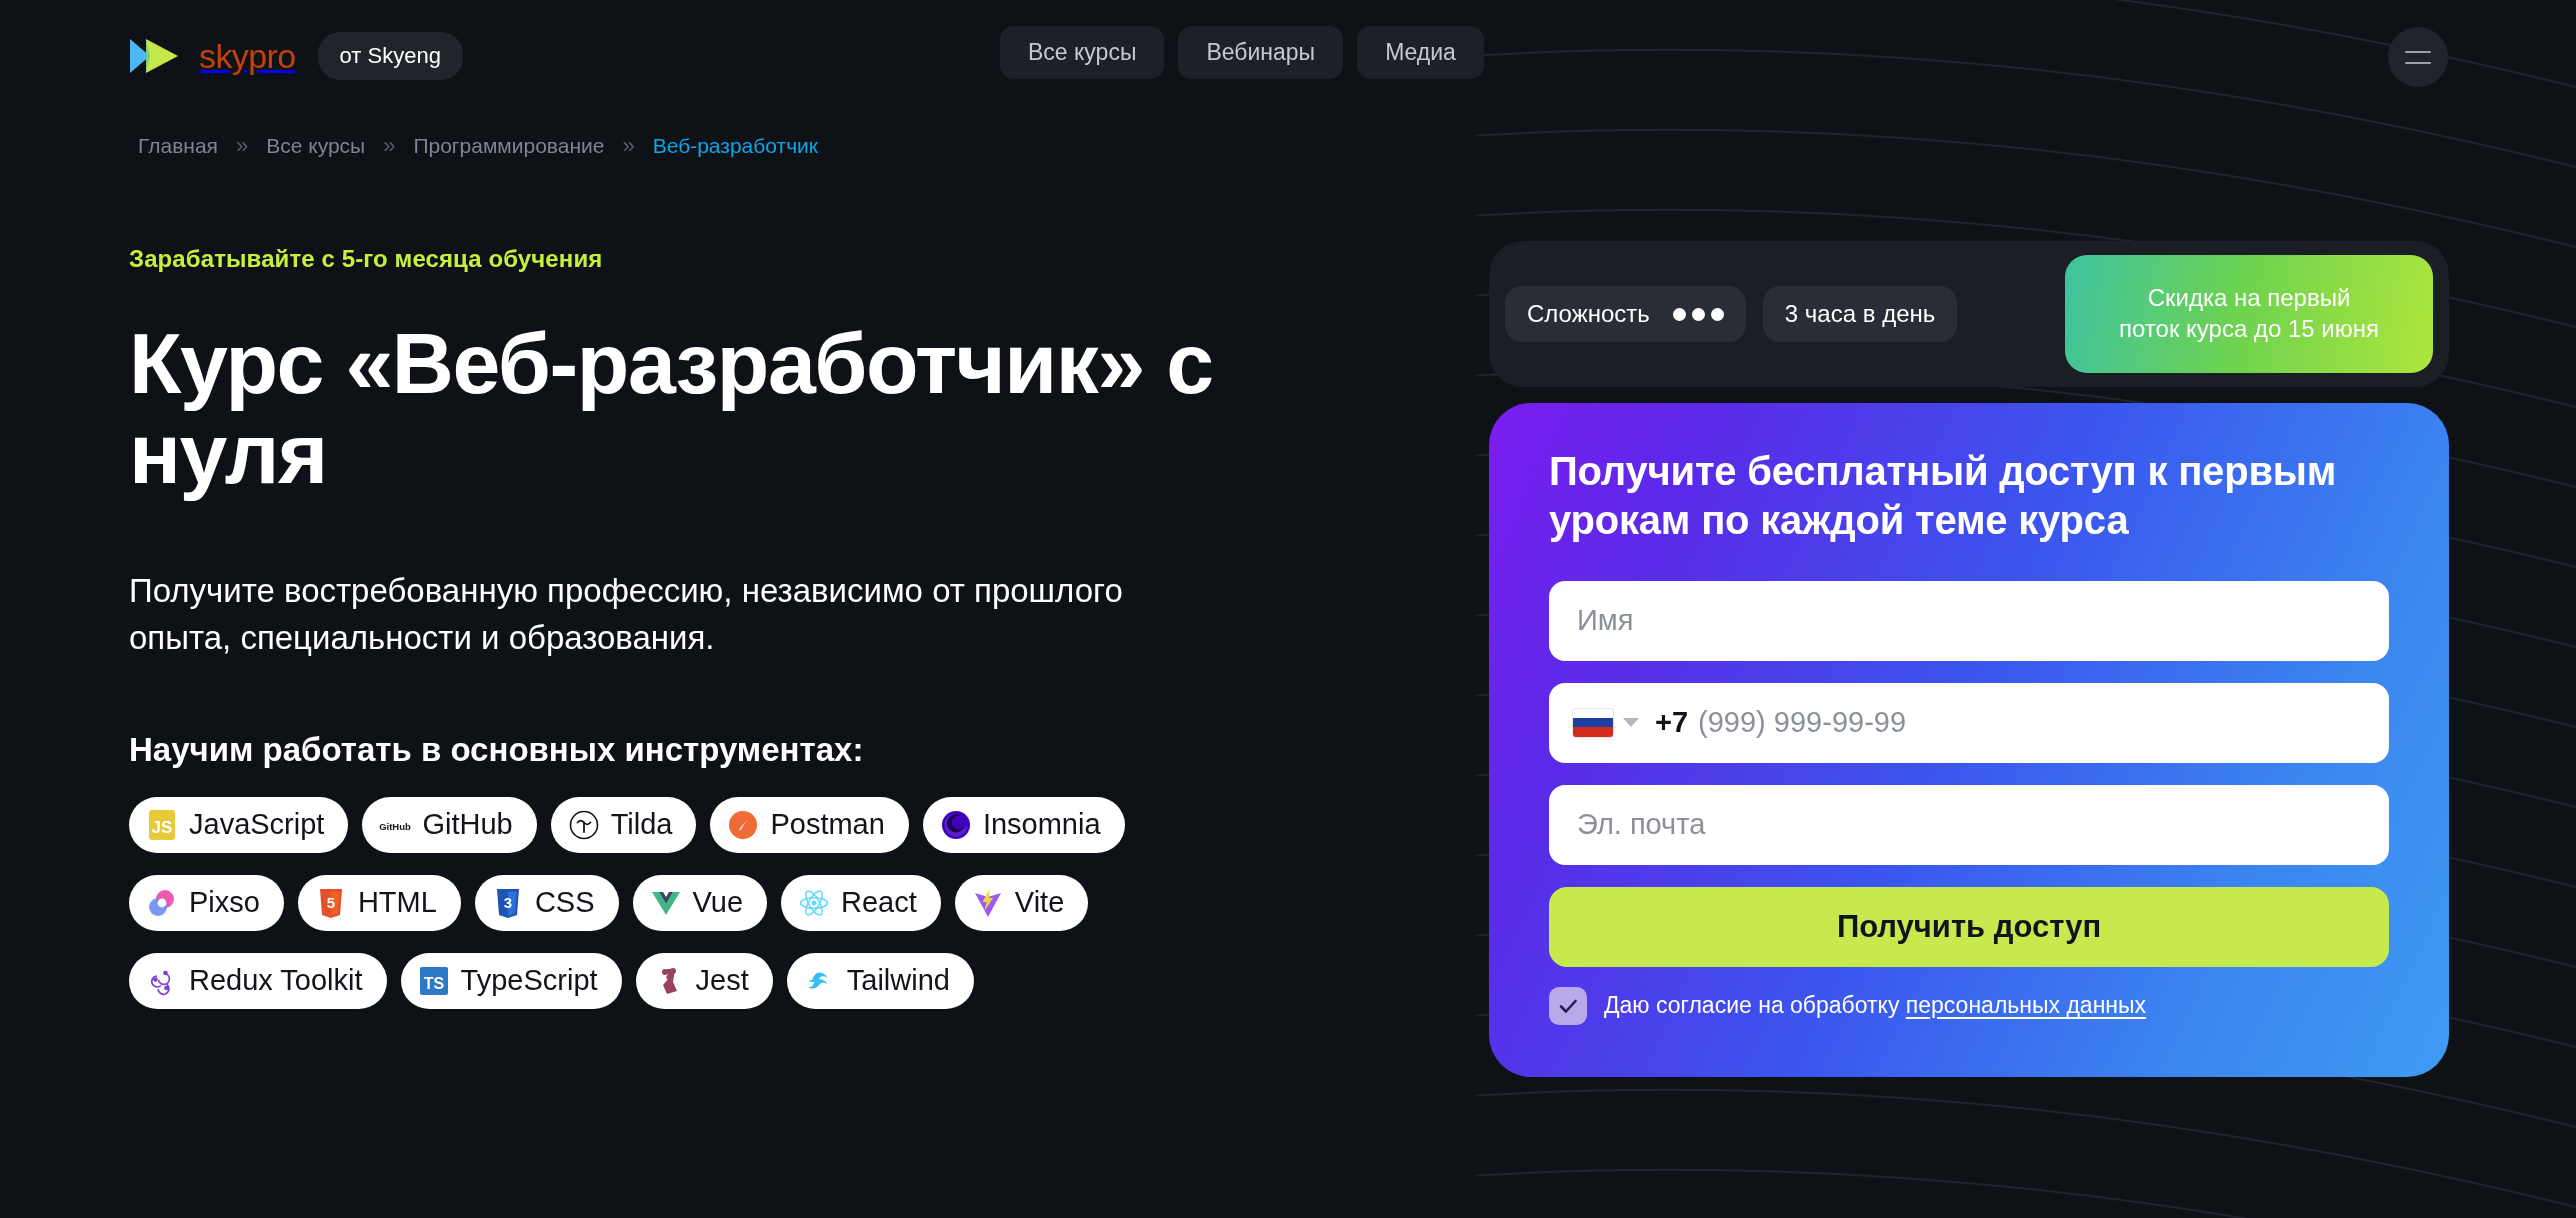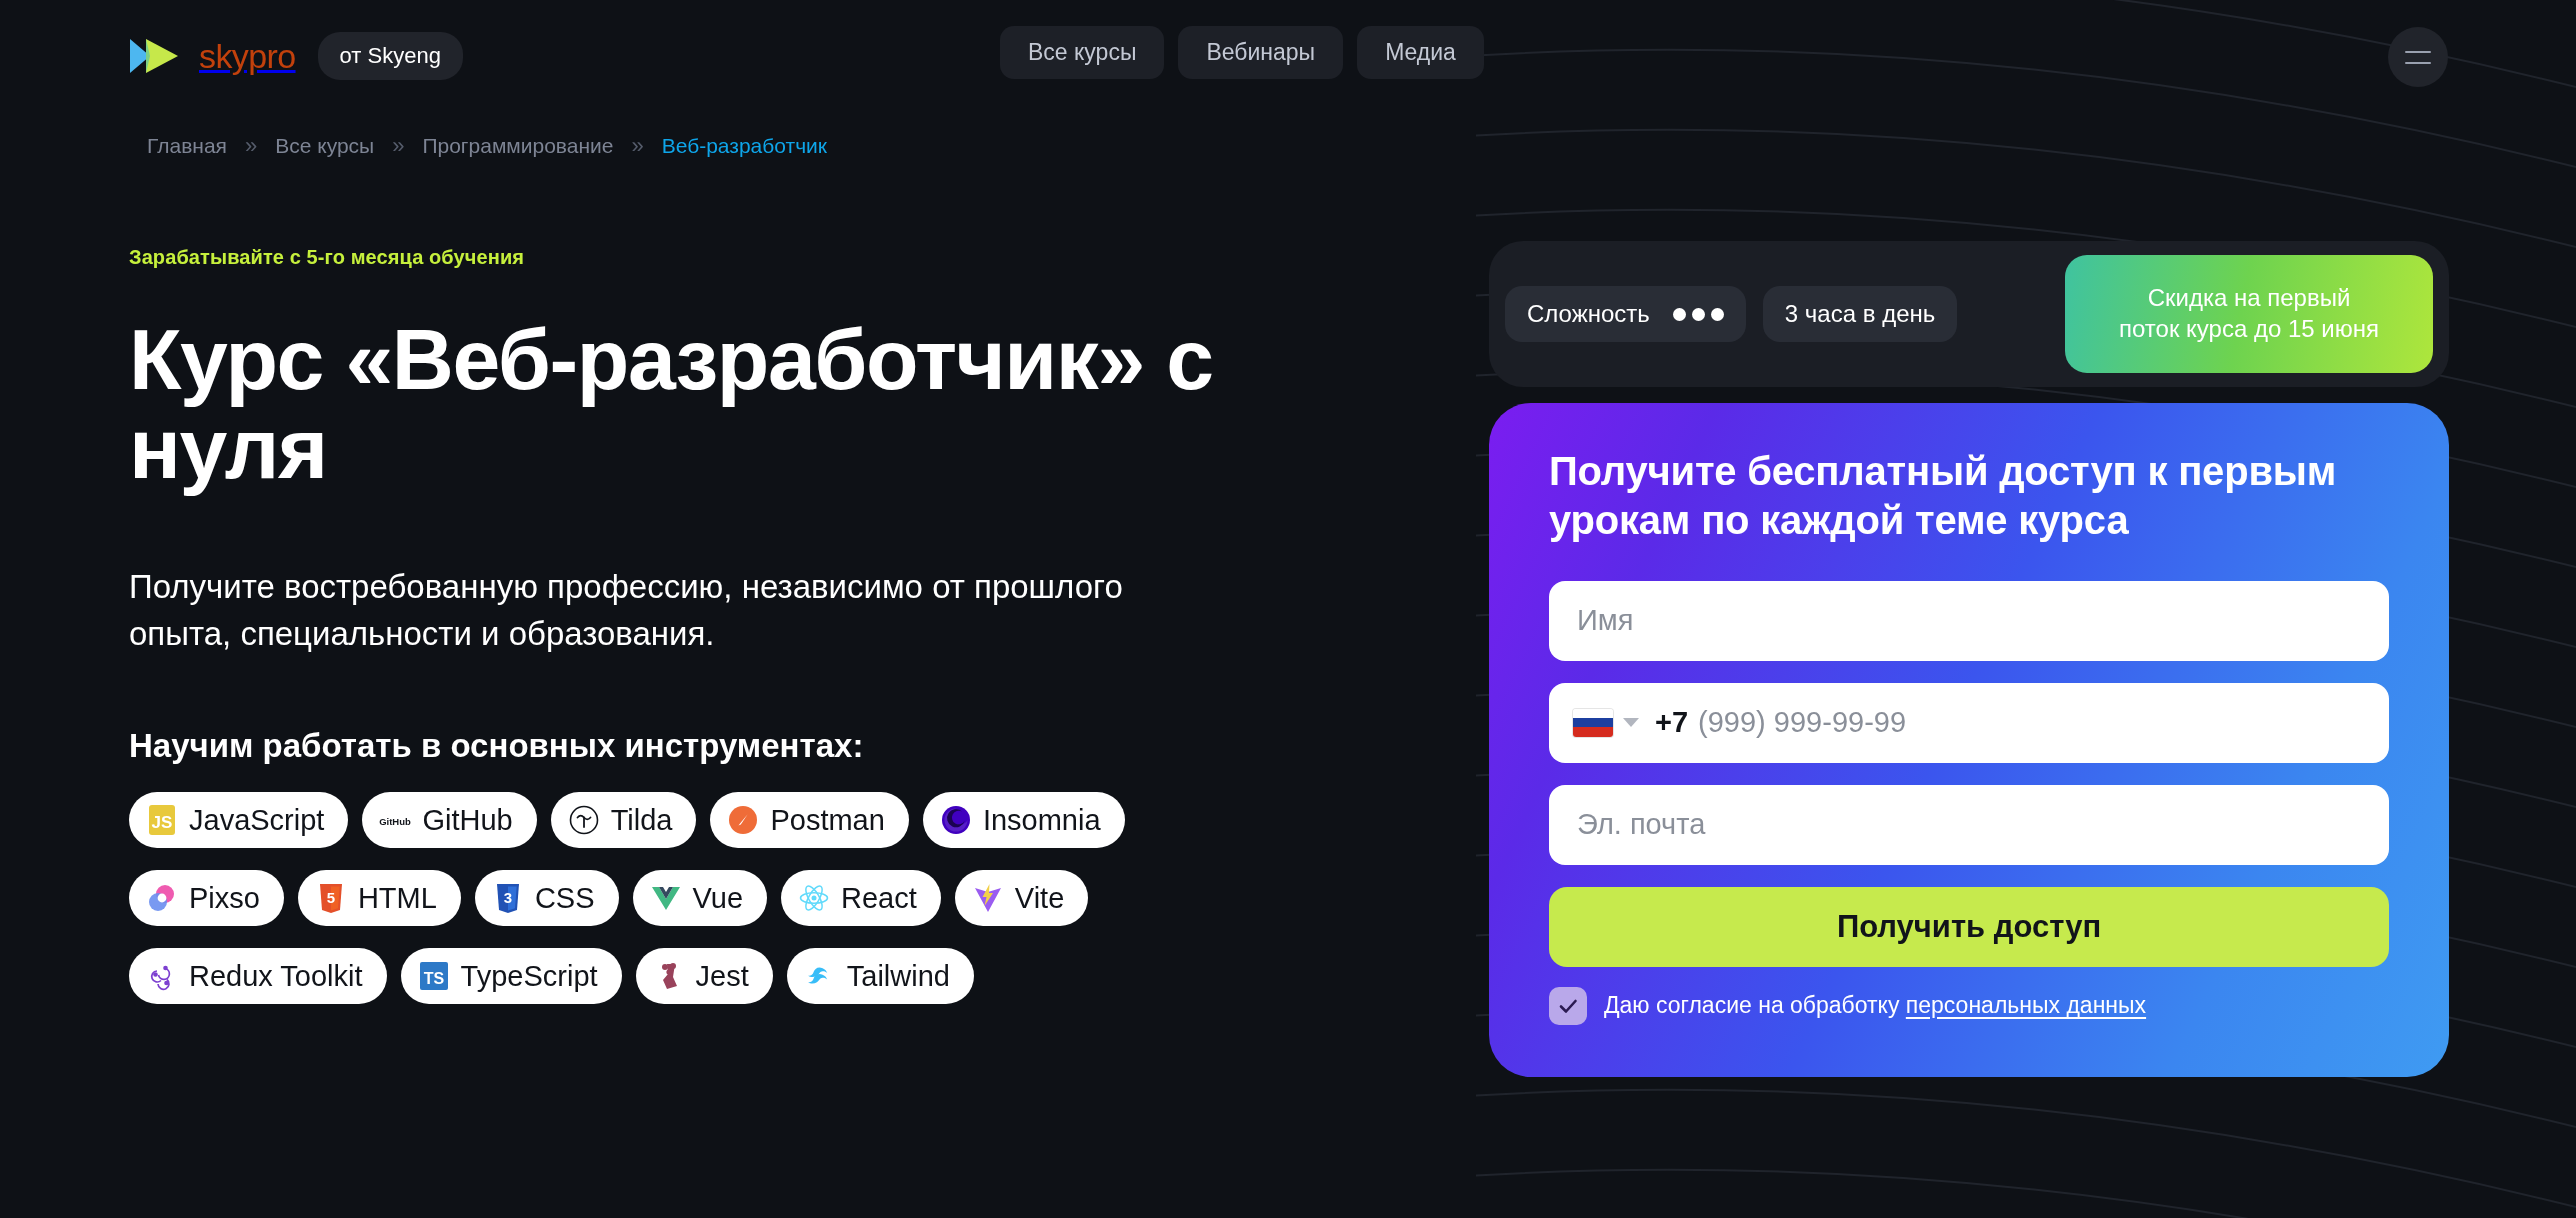--- a/index.html
+++ b/index.html
@@ -90,35 +90,35 @@
     align-items: center; justify-content: center;
     gap: 9px;
     cursor: pointer;
     border: none;
   }
   .burger span { display: block; width: 26px; height: 2px; background: #9aa1b0; border-radius: 2px; }
 
   
   .breadcrumb {
     position: absolute;
-    left: 147px; top: 133px;
+    left: 138px; top: 133px;
     display: flex; align-items: center;
     gap: 18px;
     font-size: 21px;
     color: #7d8494;
   }
   .breadcrumb a { color: #7d8494; text-decoration: none; cursor: pointer; }
   .breadcrumb .sep { color: #555c6b; font-size: 22px; }
   .breadcrumb .current { color: #0ea5e9; }
 
   
   .left-col { position: absolute; left: 129px; top: 246px; width: 1270px; }
 
   .eyebrow {
-    font-size: 20px;
+    font-size: 24px;
     font-weight: 700;
     color: #c6f03c;
     line-height: 1.1;
     margin: 0;
     letter-spacing: 0.1px;
   }
 
   .headline {
     margin: 47px 0 0 0;
     font-size: 86px;

